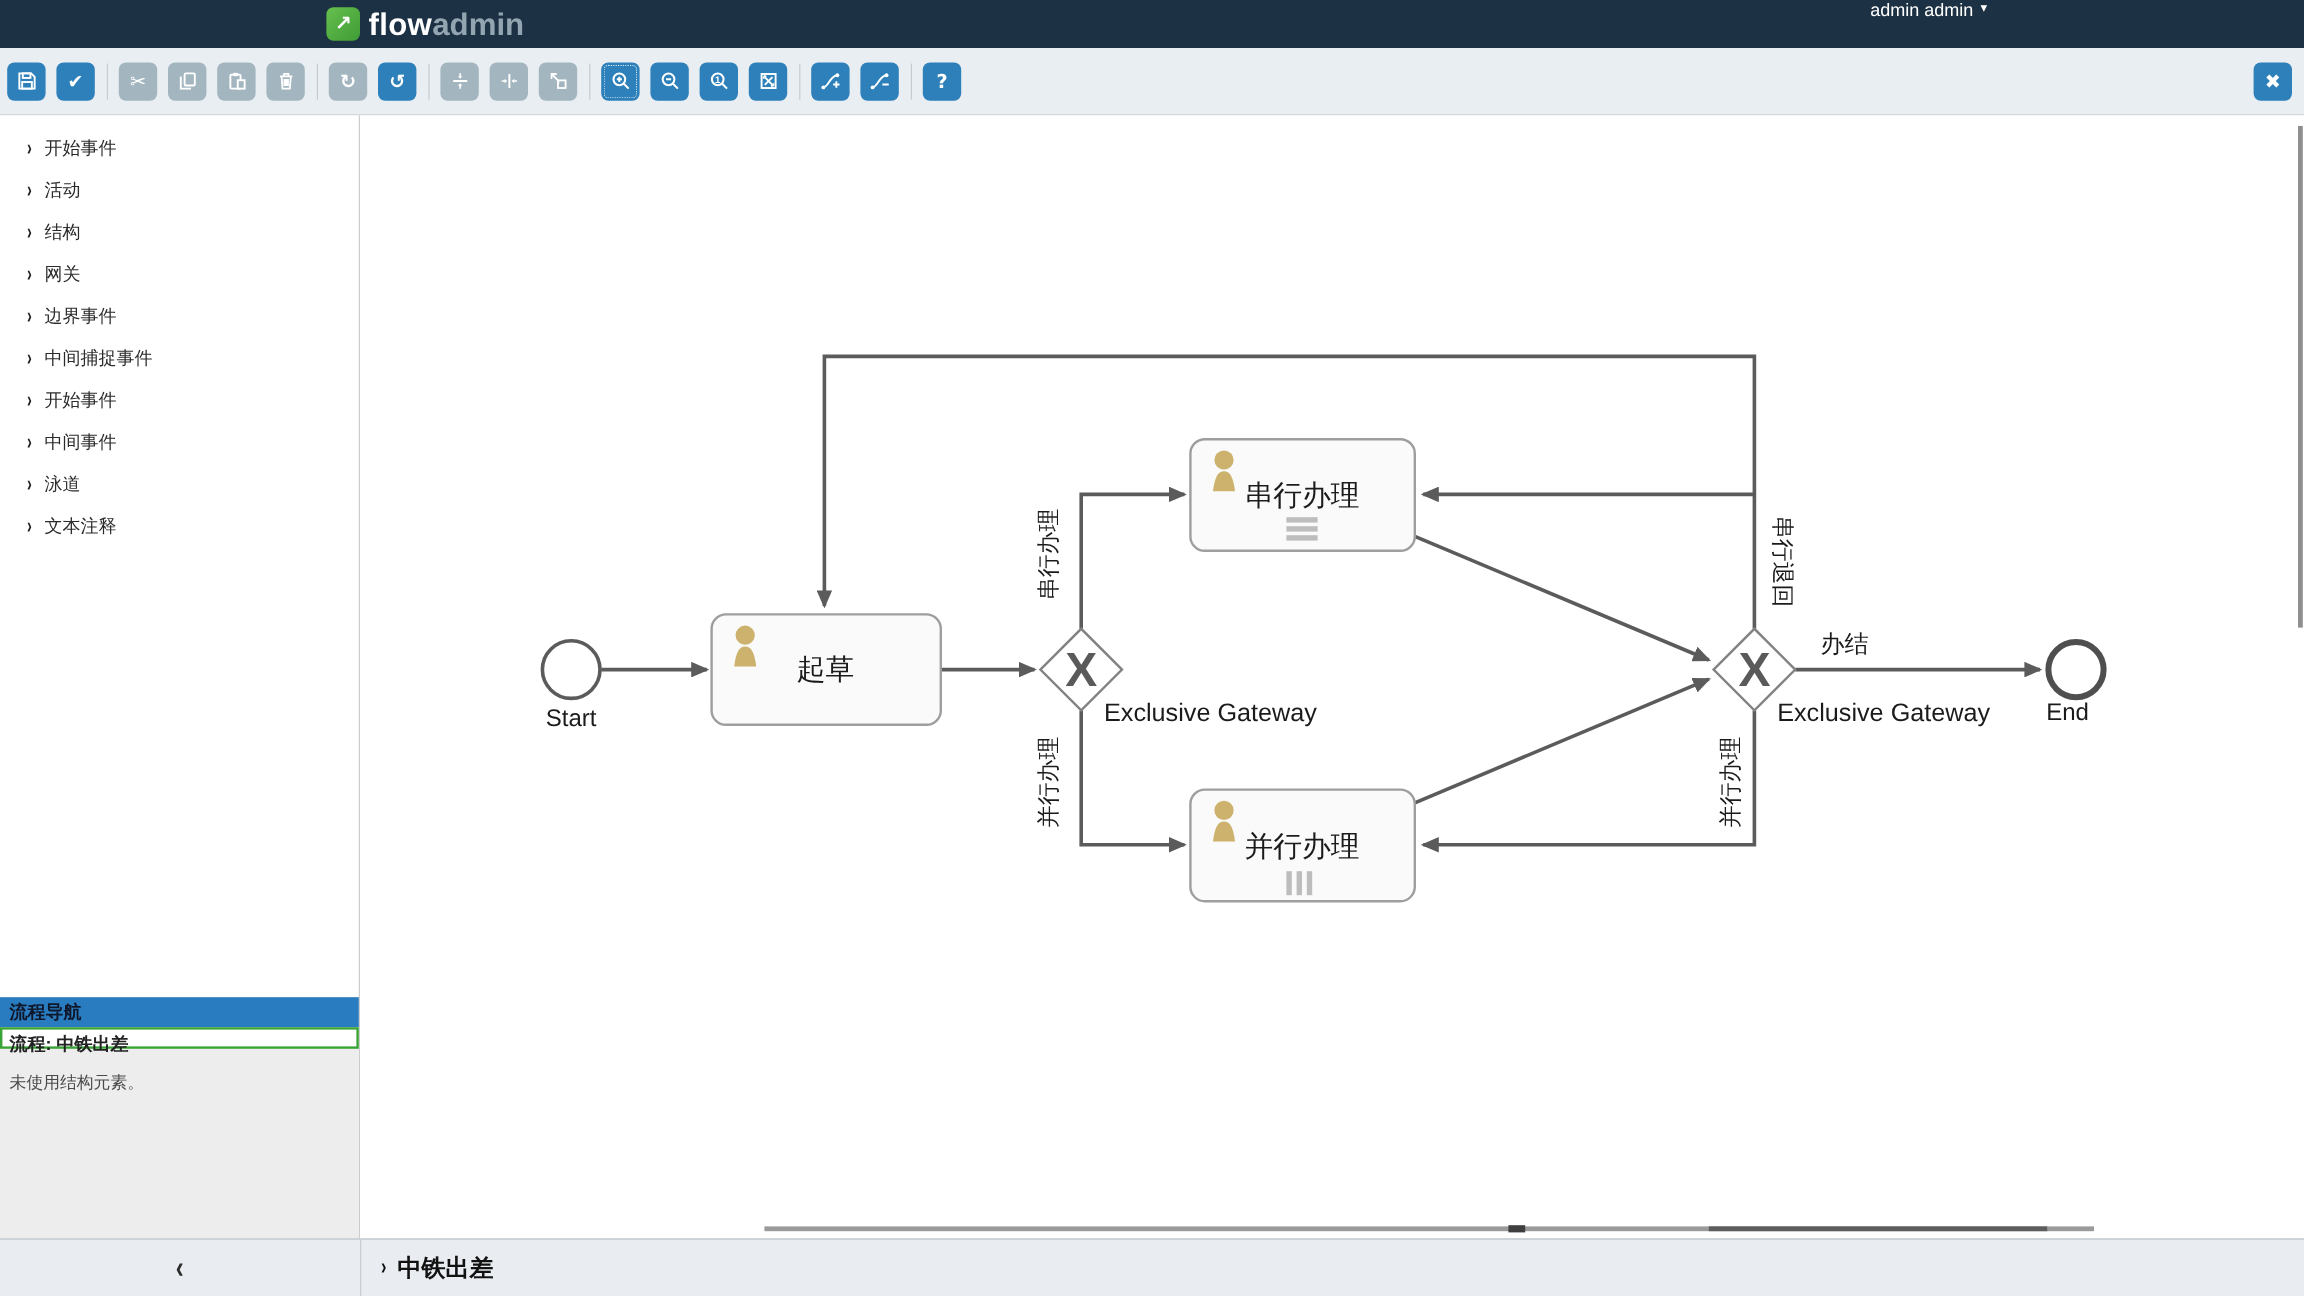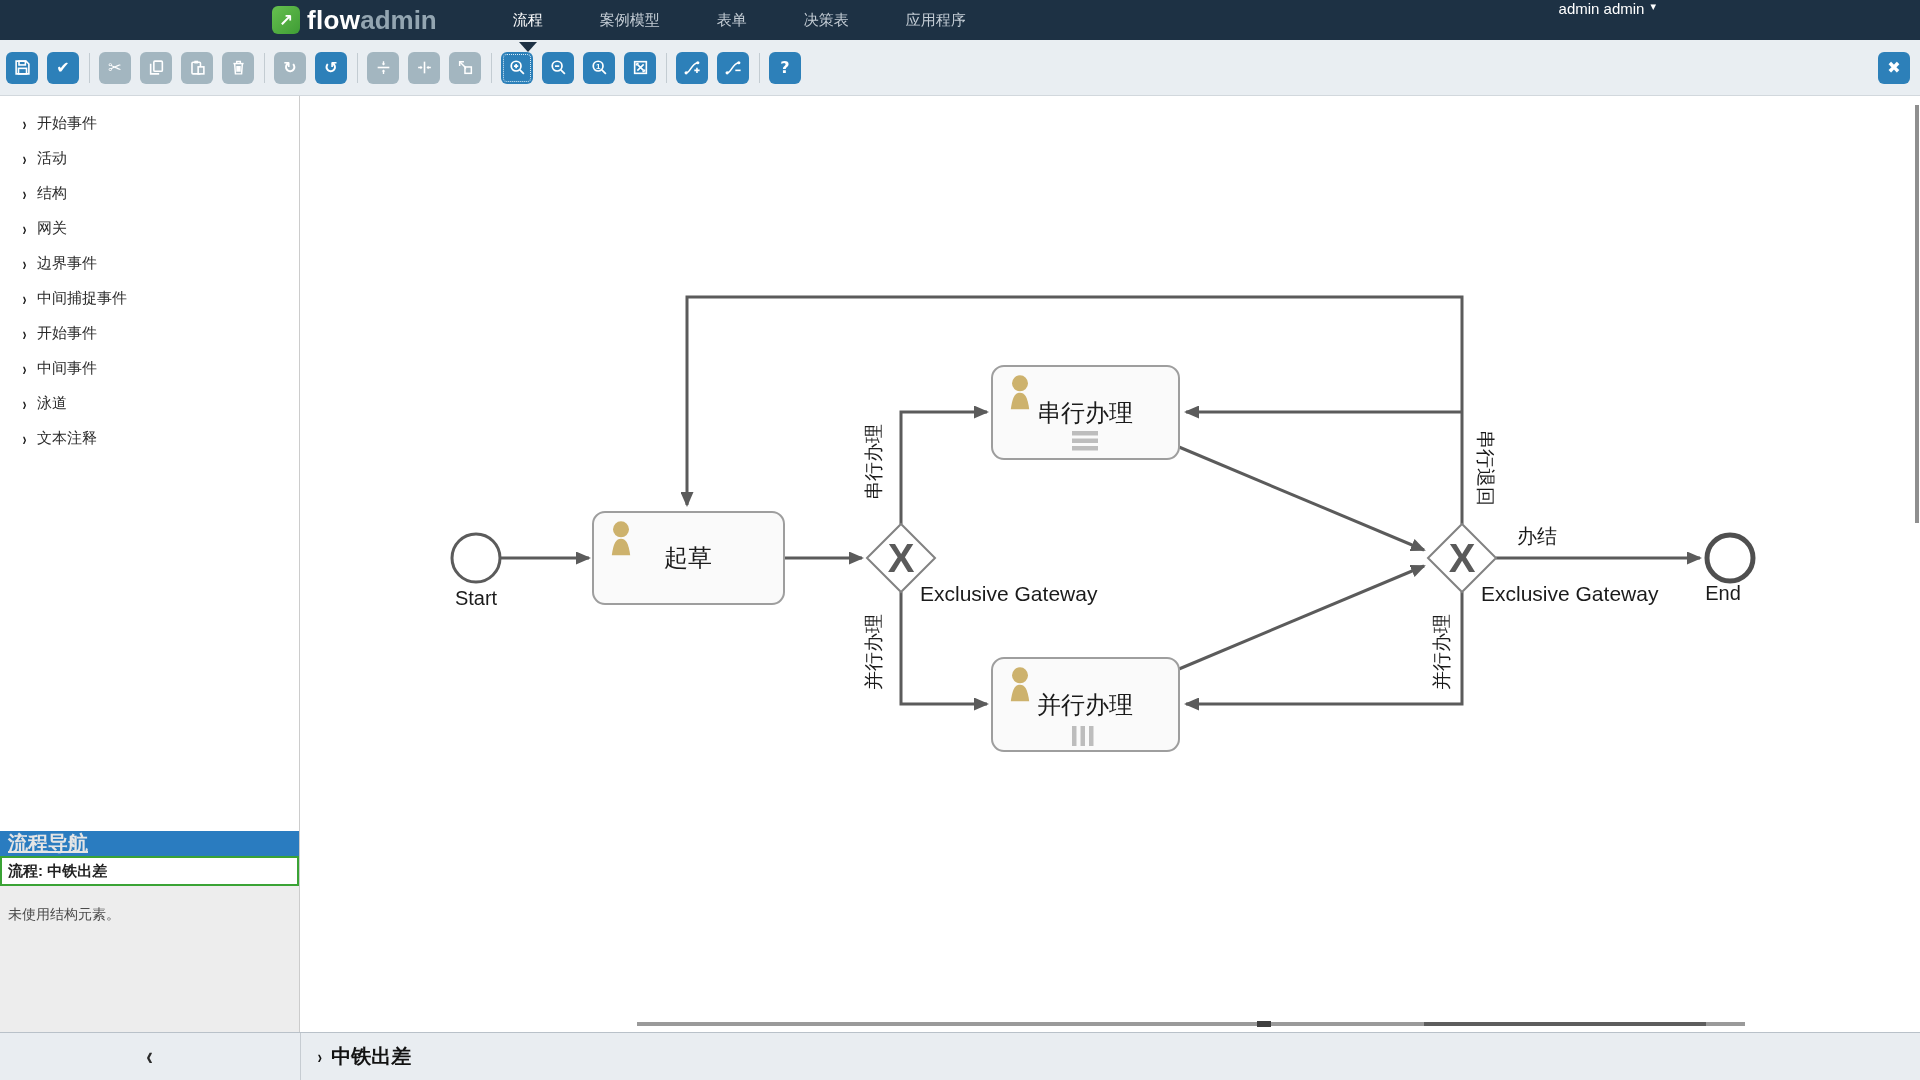--- a/index.html
+++ b/index.html
@@ -34,22 +34,22 @@
   .tb.focus-dotted{outline:1px dotted #d7ebf7;outline-offset:-3px;}
   .tb.close{position:absolute;right:10px;margin:0;}
 
   
   .sidebar{position:absolute;left:0;top:96px;width:300px;bottom:48px;background:#fff;
     border-right:1px solid #ccc;box-sizing:border-box;z-index:5;}
   .palette{padding-top:10px;}
   .pitem{height:35px;display:flex;align-items:center;padding-left:22px;font-size:15px;color:#2b2b2b;gap:10px;cursor:pointer;}
   .pc{font-weight:bold;display:inline-block;transform:scale(.8,1.25);color:#1c1c1c;font-size:15px;}
   .navpanel{position:absolute;left:0;right:0;bottom:0;height:201px;background:#ededed;}
-  .np-header{height:25px;background:#2a7cc0;color:#e5e5e5;font-weight:bold;font-size:20px;line-height:25px;padding-left:8px;text-decoration:underline;}
-  .np-model{height:30px;background:#fff;border:2px solid #3aa335;box-sizing:border-box;font-weight:bold;
+  .np-header{height:25px;background:#2a7cc0;color:#0f172a;font-weight:bold;font-size:15px;line-height:25px;padding-left:8px;}
+  .np-model{height:18px;background:#fff;border:2px solid #3aa335;box-sizing:border-box;font-weight:bold;
     font-size:15px;color:#222;line-height:26px;padding-left:6px;cursor:pointer;}
   .np-hint{padding:20px 8px;font-size:14px;color:#4a4a4a;}
 
   
   .canvas{position:absolute;left:300px;top:96px;width:1620px;height:936px;background:#fff;overflow:hidden;}
   .diagram{position:absolute;left:0;top:0;width:1620px;height:936px;}
   .vscroll{position:absolute;right:1px;top:9px;width:4px;height:418px;background:#8f8f8f;cursor:pointer;}
   .hscroll{position:absolute;left:337px;bottom:6px;width:1108px;height:4px;background:#9a9a9a;cursor:pointer;}
   .hscroll .dark{position:absolute;left:787px;top:0;height:4px;width:282px;background:#5d5d5d;}
   .hscroll .tick{position:absolute;left:620px;top:-1px;height:6px;width:14px;background:#3f3f3f;}
@@ -66,27 +66,20 @@
 </head>
 <body>
 
 <div class="app">
 
   <header class="navbar">
     <div class="logo">
       <span class="logo-icon">↗</span>
       <span><span class="logo-flow">flow</span><span class="logo-able">admin</span></span>
     </div>
-    <nav class="tabs">
-      <a class="tab active">流程</a>
-      <a class="tab">案例模型</a>
-      <a class="tab">表单</a>
-      <a class="tab">决策表</a>
-      <a class="tab">应用程序</a>
-    </nav>
     <div class="user">
       <span>admin admin</span>
       <span class="caret">▾</span>
     </div>
   </header>
 
   <div class="toolbar">
     <button class="tb blue">
       <svg width="17" height="17" viewBox="0 0 16 16" fill="none" stroke="#fff" stroke-width="1.5">
         <path d="M2 2 h9.3 L14 4.7 V14 H2 Z"></path>

